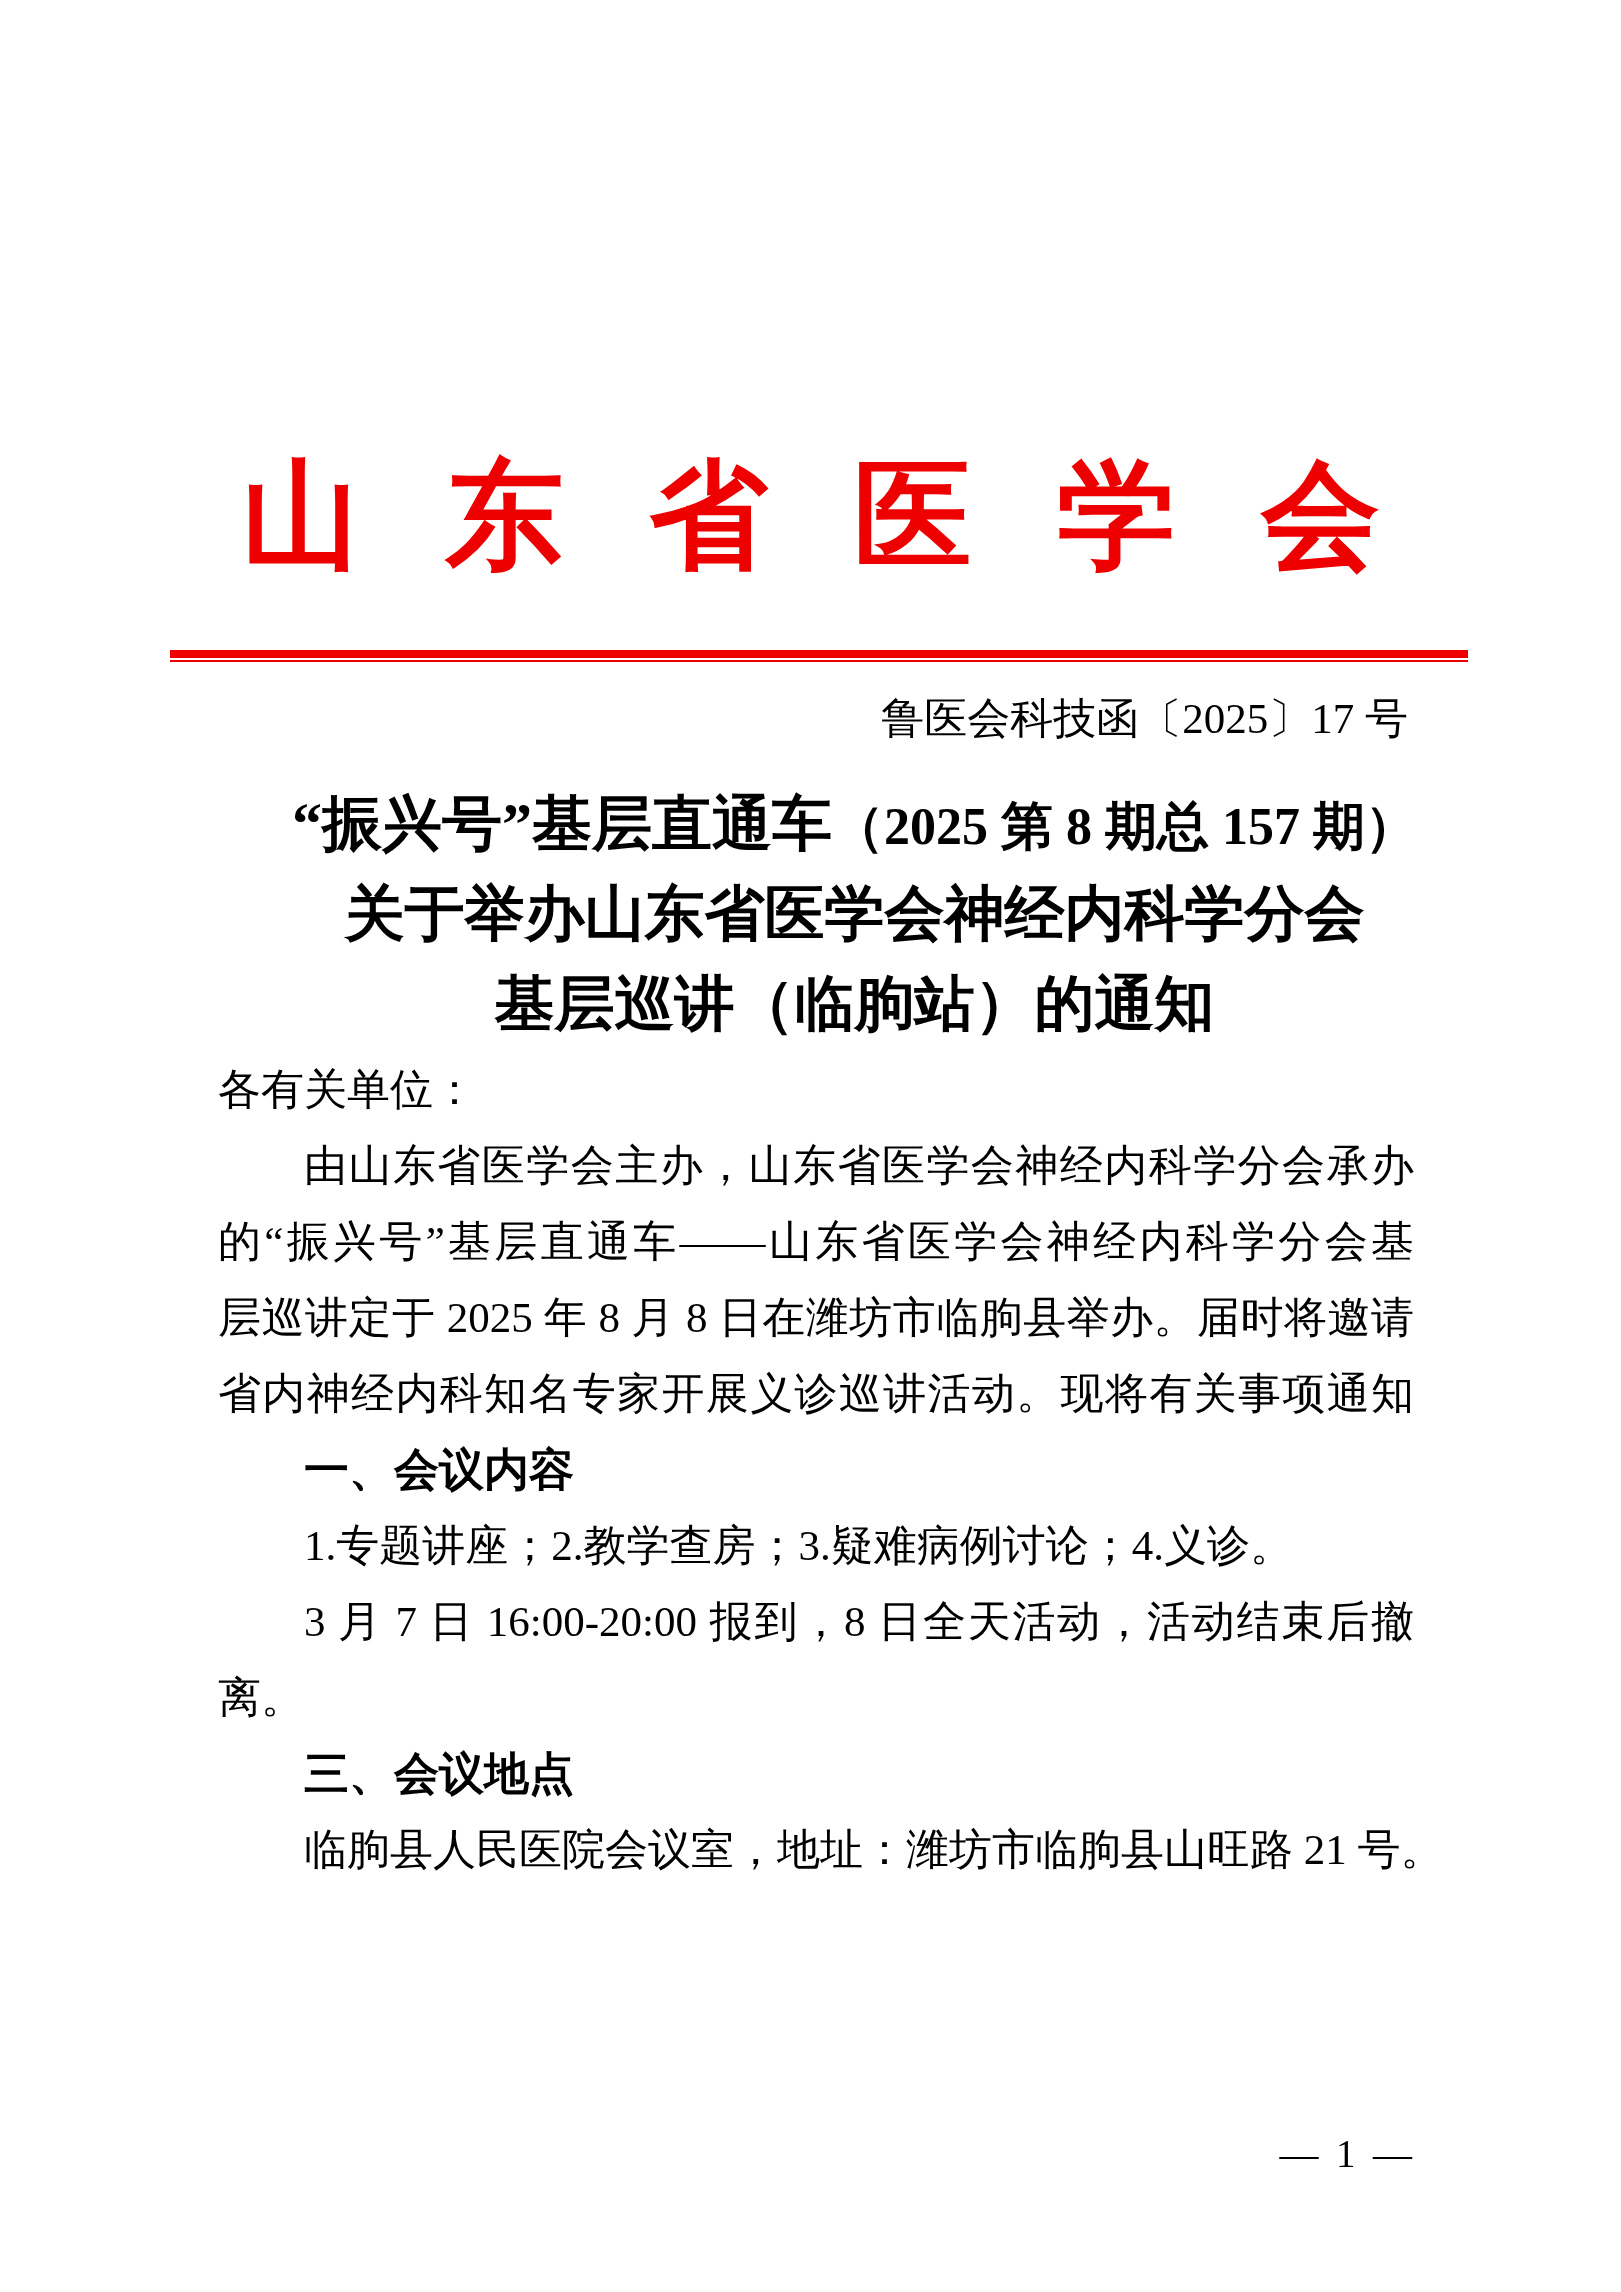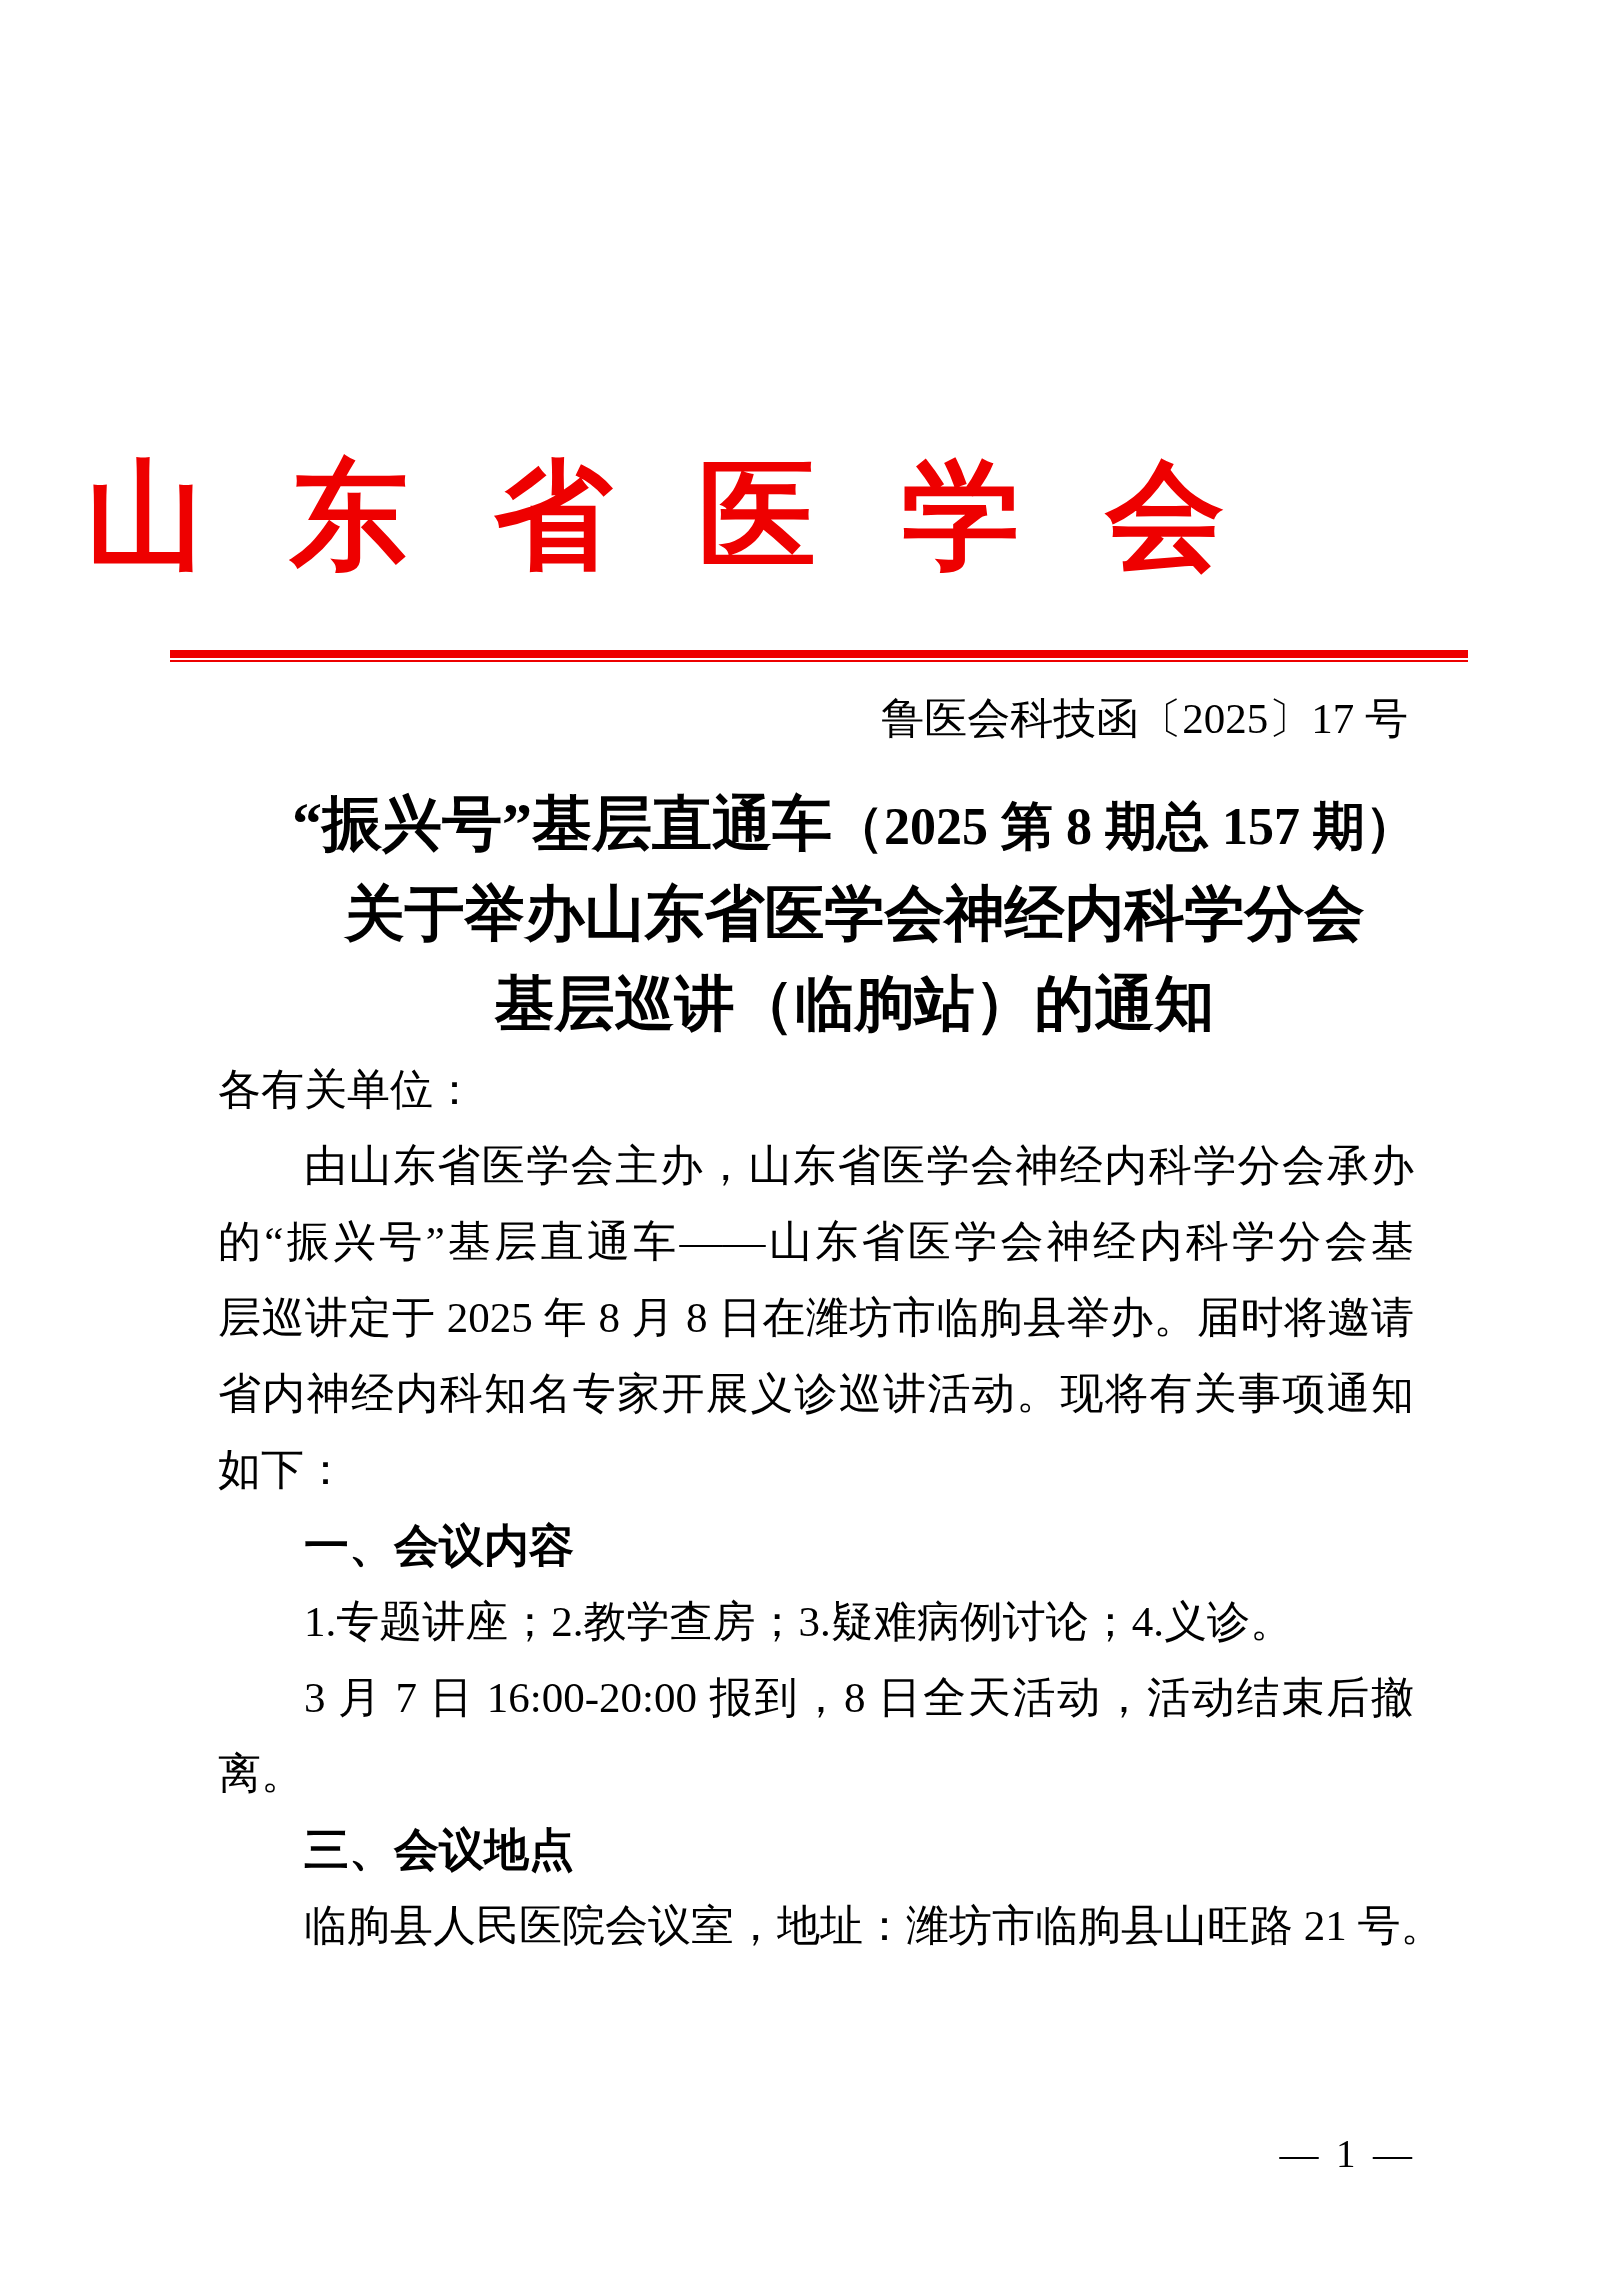--- a/index.html
+++ b/index.html
@@ -7,21 +7,21 @@
     position:relative;
     width:1621px;height:2293px;
     background:#ffffff;
     overflow:hidden;
     font-family:"Liberation Serif","DejaVu Serif",serif;
     color:#000;
   }
   
   .org-title{
     position:absolute;top:443px;left:0;width:100%;
-    text-align:left;
+    text-align:center;
     font-family:"Liberation Serif","DejaVu Serif",serif;
     font-weight:bold;
     font-size:118px;line-height:147px;
     letter-spacing:86px;text-indent:86px;
     color:var(--accent-red,#ee0000);
     white-space:nowrap;
   }
   
   .red-rule{
     position:absolute;top:650px;left:170px;width:1298px;height:2px;
@@ -93,21 +93,20 @@
   <div class="doc-title l2 title-main">关于举办山东省医学会神经内科学分会</div>
 
   <div class="doc-title l3 title-main">基层巡讲（临朐站）的通知</div>
 
   <div class="body-text">
       <div class="bline">各有关单位：</div>
       <div class="bline indent fill">由山东省医学会主办，山东省医学会神经内科学分会承办</div>
       <div class="bline fill">的“振兴号”基层直通车——山东省医学会神经内科学分会基</div>
       <div class="bline fill">层巡讲定于 2025 年 8 月 8 日在潍坊市临朐县举办。届时将邀请</div>
       <div class="bline fill">省内神经内科知名专家开展义诊巡讲活动。现将有关事项通知</div>
-      <div class="bline">如下：</div>
       <div class="bline heading indent">一、会议内容</div>
       <div class="bline indent">1.专题讲座；2.教学查房；3.疑难病例讨论；4.义诊。</div>
       <div class="bline indent fill">3 月 7 日 16:00-20:00 报到，8 日全天活动，活动结束后撤</div>
       <div class="bline">离。</div>
       <div class="bline heading indent">三、会议地点</div>
       <div class="bline indent">临朐县人民医院会议室，地址：潍坊市临朐县山旺路 21 号。</div>
     </div>
 
   <div class="page-number">— 1 —</div>
 

